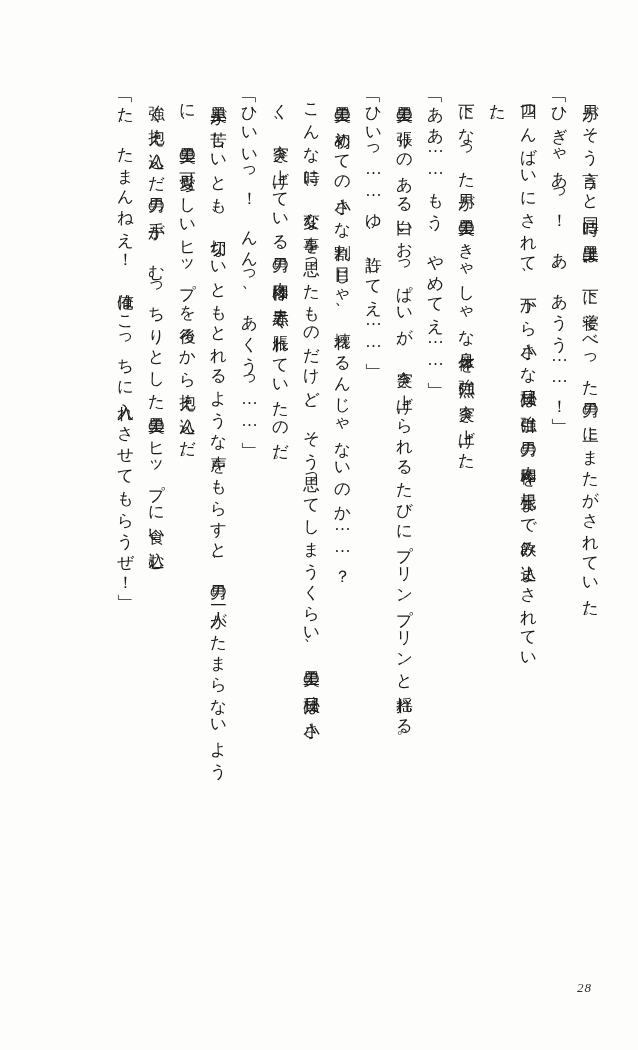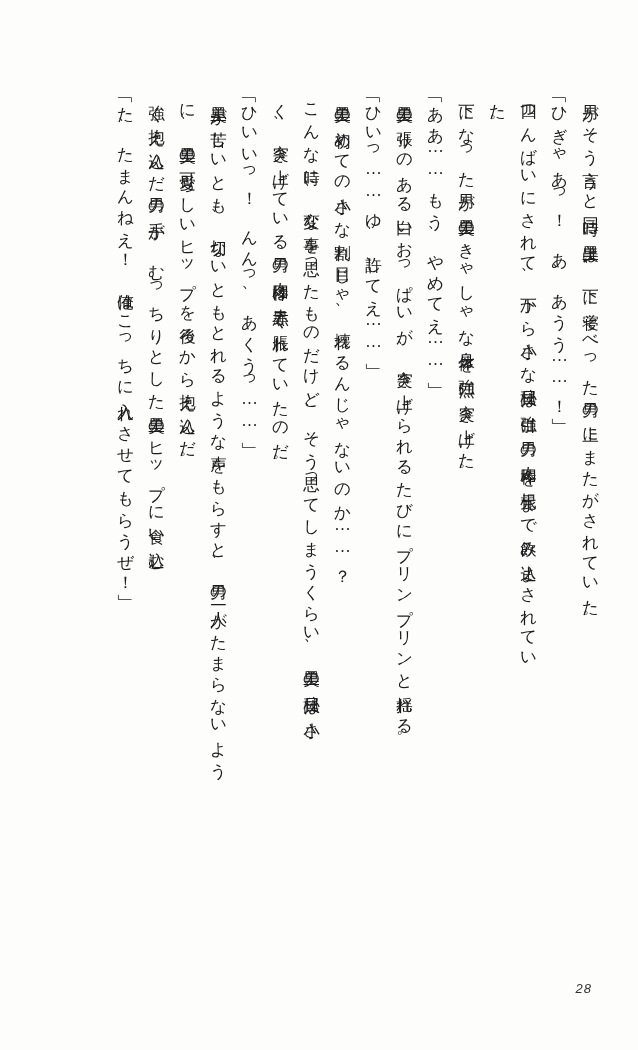--- a/index.html
+++ b/index.html
@@ -53,21 +53,21 @@
     white-space: pre;
     font-family: "Liberation Serif", "DejaVu Serif", serif;
   }
 
   .page-number {
     position: absolute;
     right: 46px;
     bottom: 54px;
     font-size: 13px;
     font-style: italic;
-    font-family: Liberation Sans, sans-serif;
+    font-family: Liberation Serif, serif;
     color: #333;
     letter-spacing: 1px;
   }
 </style>
 </head>
 <body>
 
 <div class="page">
 
   <div class="text-block">

